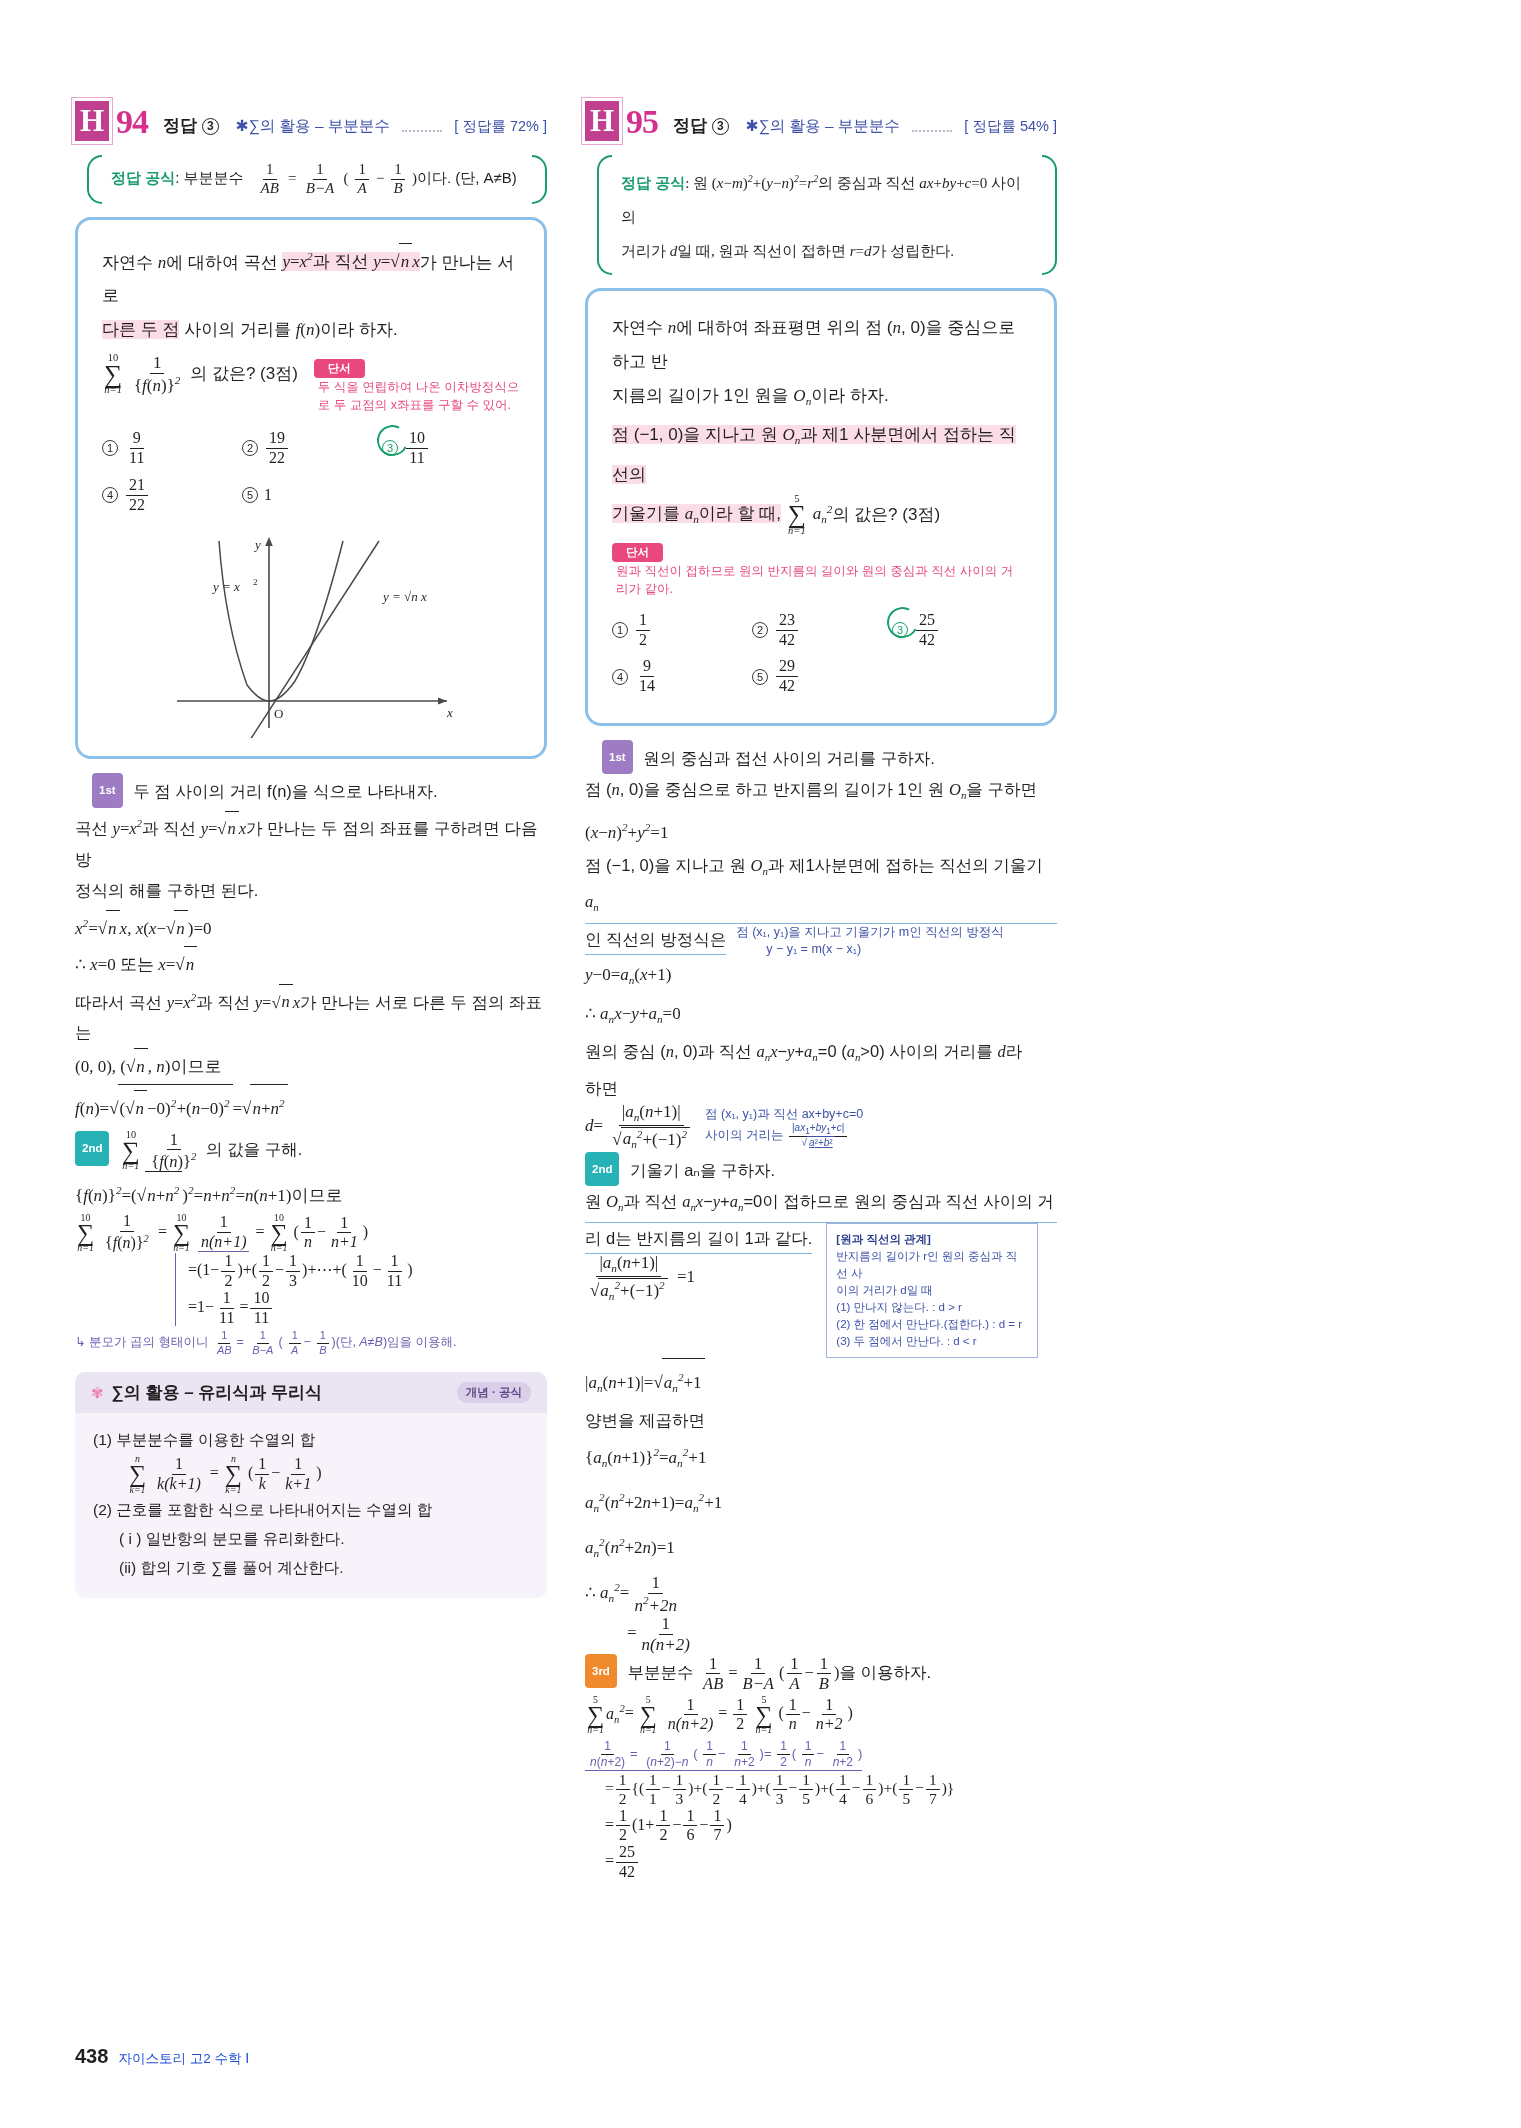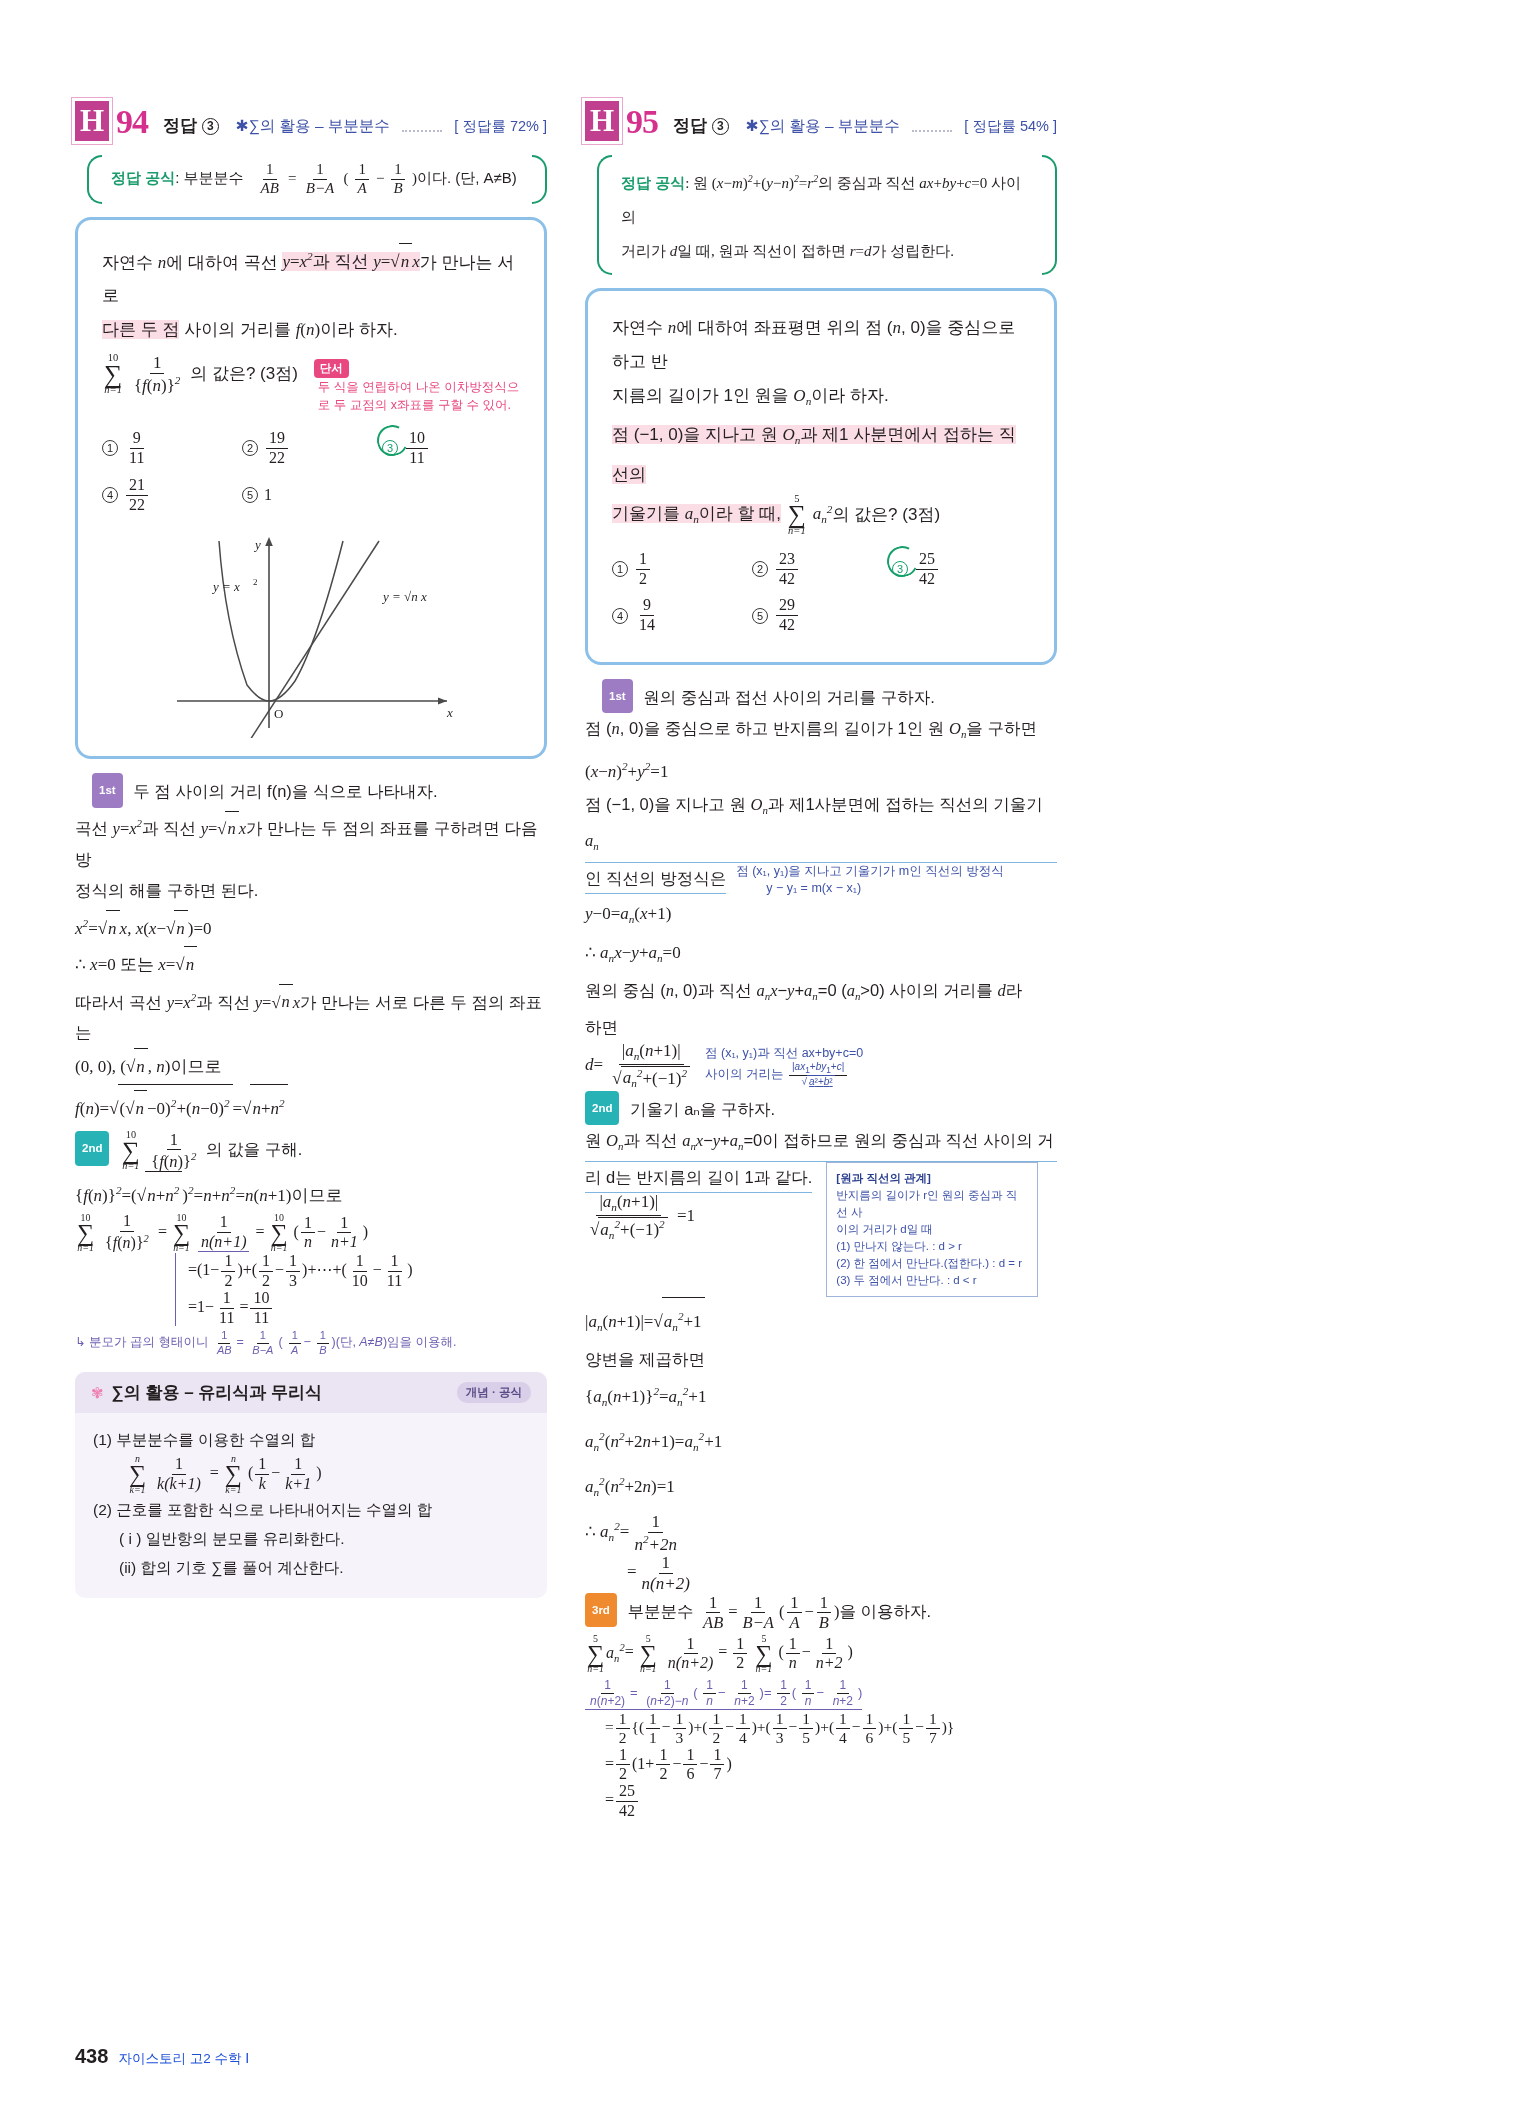--- a/index.html
+++ b/index.html
@@ -48,21 +48,21 @@
   .gtag { color:#1a9c6c; font-weight:bold; }
 
   
   .qbox { border: 3px solid #8cc0e8; border-radius: 16px; margin-top: 13px;
           padding: 20px 22px 18px 24px; background:#fff; }
   .qline { font-size: 17px; line-height: 34px; }
   .hl { background:#fbdde6; }
 
   .clue { margin: 6px 0 2px 0; }
   .clue-tag { display:inline-block; background:#e8477f; color:#fff; font-size:11.5px;
-              font-weight:bold; border-radius: 4px; padding: 2px 6px; vertical-align:2px; }
+              font-weight:bold; border-radius: 4px; padding: 2px 14px; vertical-align:2px; }
   .clue-txt { color:#e8477f; font-size: 12.5px; line-height: 18px; display:inline-block;
               vertical-align: top; margin-left:4px; max-width: 250px;}
 
   .choices { margin-top: 14px; }
   .chrow { display:flex; font-size: 16px; margin-bottom: 10px; }
   .ch { width: 33.33%; display:flex; align-items:center; gap:6px; position:relative; }
   .chmark { display:inline-block; border:1.1px solid #3b3b3b; border-radius:50%;
             width:16px; height:16px; line-height:14px; text-align:center; font-size:11px;
             flex: 0 0 auto; }
   .correct .chmark { border-color:#15a06a; color:#15a06a; }
@@ -450,20 +450,24 @@
         <div class="qline">
           <span class="hl">기울기를 <span class="mi">a<sub class="e">n</sub></span>이라 할 때,</span>
           <span class="sum">
               <span class="top mn">5</span>
               <span class="sig">∑</span>
               <span class="bot mi">n=1</span>
             </span>
           <span class="mi">a<sub class="e">n</sub></span><sup class="e">2</sup><span>의 값은? (3점)</span>
         </div>
 
+        <div class="clue">
+          <span class="clue-tag">단서</span>
+          <span class="clue-txt" style="max-width:400px;">원과 직선이 접하므로 원의 반지름의 길이와 원의 중심과 직선 사이의 거리가 같아.</span>
+        </div>
 
         <div class="choices">
           <div class="chrow">
             <div class="ch">
               <span class="chmark">1</span>
               <span class="frac">
                   <span class="num mn">1</span>
                   <span class="den mn">2</span>
                 </span>
             </div>

